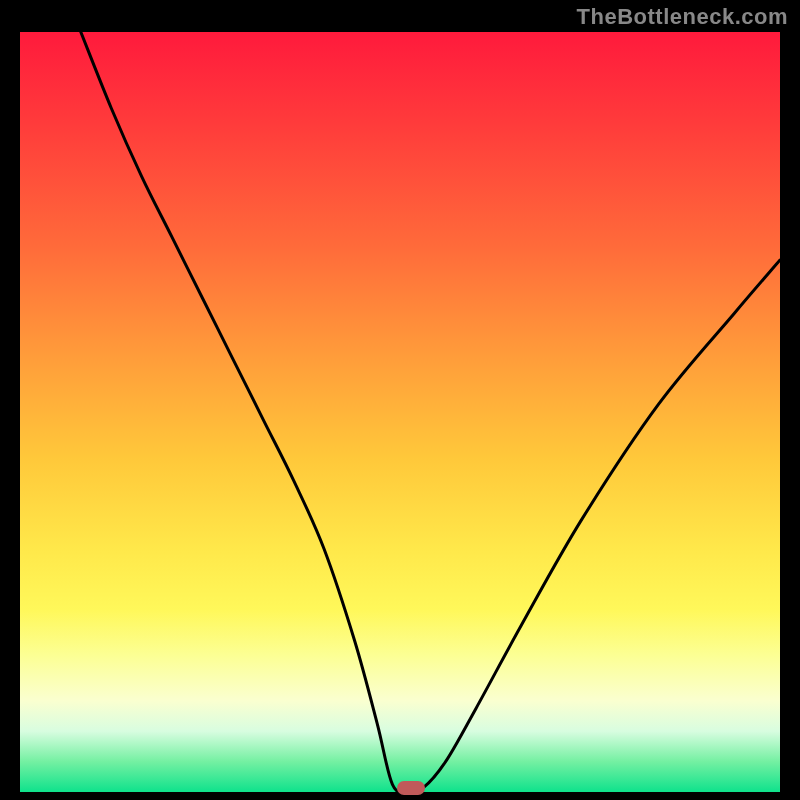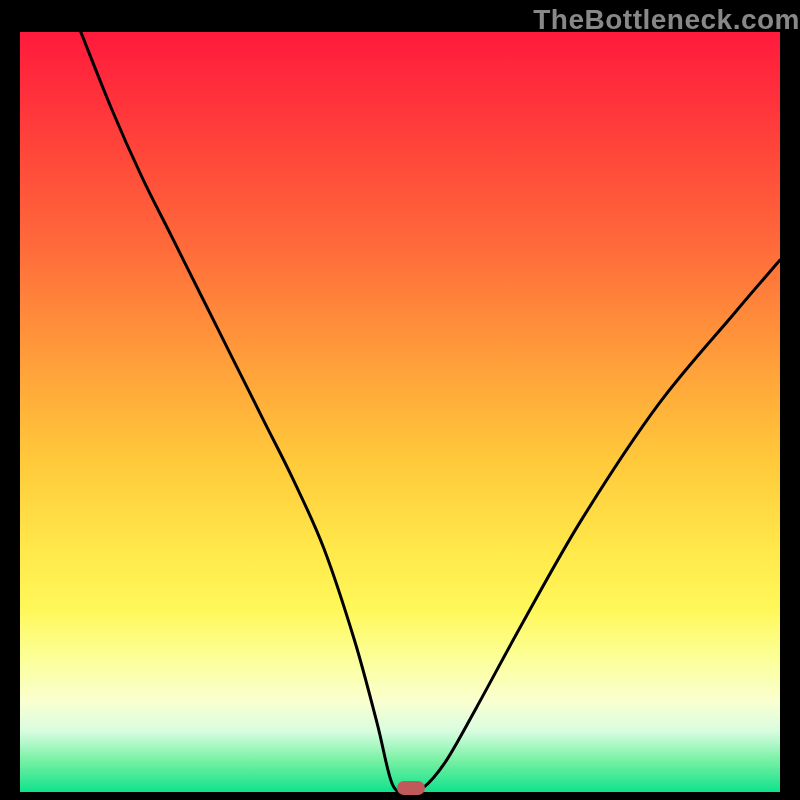--- a/index.html
+++ b/index.html
@@ -15,23 +15,23 @@
     position: absolute;
     left: 0;
     top: 0;
     width: 800px;
     height: 800px;
     background: #000;
   }
   .watermark {
     position: absolute;
     top: 4px;
-    right: 0;
+    right: 12px;
     color: #888;
-    font-size: 28px;
+    font-size: 22px;
     font-weight: 600;
     letter-spacing: 0.5px;
     user-select: none;
   }
   .plot {
     position: absolute;
     left: 20px;
     top: 32px;
     width: 760px;
     height: 760px;

